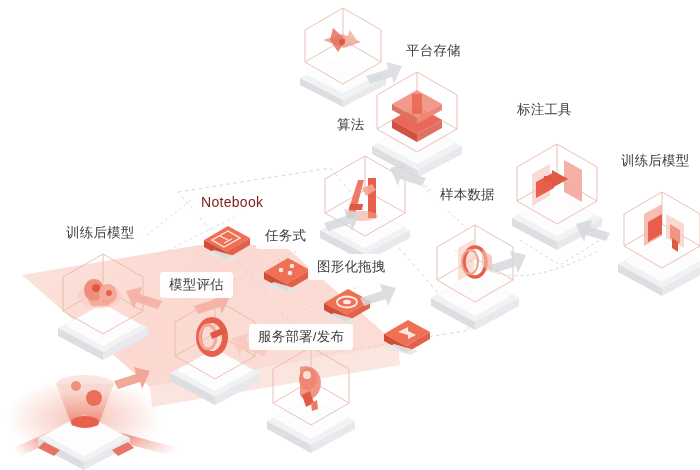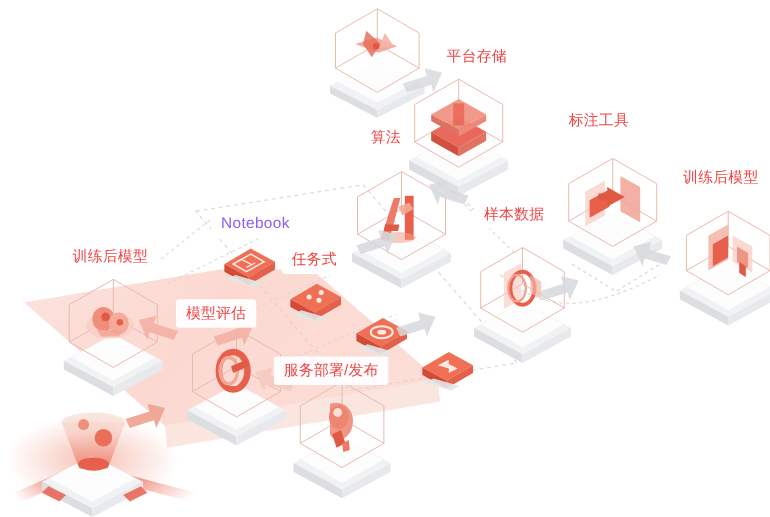--- a/index.html
+++ b/index.html
@@ -15,32 +15,32 @@
   
   .band{
     position:absolute;
     pointer-events:none;
   }
 
   
   .chip{
     position:absolute;
     background:rgba(255,255,255,0.94);
-    color:#ef4444;
+    color:#404040;
     font-size:12.5px;
     line-height:15px;
     letter-spacing:0.2px;
     padding:5px 9px 6px 9px;
     border-radius:3px;
     white-space:nowrap;
     font-weight:500;
     text-shadow:0 0 2px rgba(255,255,255,.9);
   }
   .chip.big{font-size:13.5px;}
-  .chip.lat{font-family:"Liberation Sans",sans-serif;font-size:14px;letter-spacing:0.3px;color:#8b5cf6;}
+  .chip.lat{font-family:"Liberation Sans",sans-serif;font-size:14px;letter-spacing:0.3px;color:#7f1d1d;}
 
   
   .node{position:absolute;}
   .node svg{display:block;overflow:visible;}
 
   
   .card{position:absolute;}
   .card svg{display:block;}
 
   
@@ -420,14 +420,15 @@
   <div class="chip big" style="left:508px;top:97px;">标注工具</div>
   <div class="chip big" style="left:612px;top:148px;">训练后模型</div>
   <div class="chip big" style="left:328px;top:112px;">算法</div>
   <div class="chip big" style="left:57px;top:220px;">训练后模型</div>
   <div class="chip big" style="left:431px;top:182px;">样本数据</div>
   <div class="chip big" style="left:160px;top:272px;">模型评估</div>
   <div class="chip big" style="left:249px;top:324px;">服务部署/发布</div>
 
   <div class="chip lat" style="left:192px;top:190px;">Notebook</div>
   <div class="chip big" style="left:256px;top:223px;">任务式</div>
+  <div class="chip big" style="left:308px;top:254px;">图形化拖拽</div>
 
 </div>
 
 </body></html>

